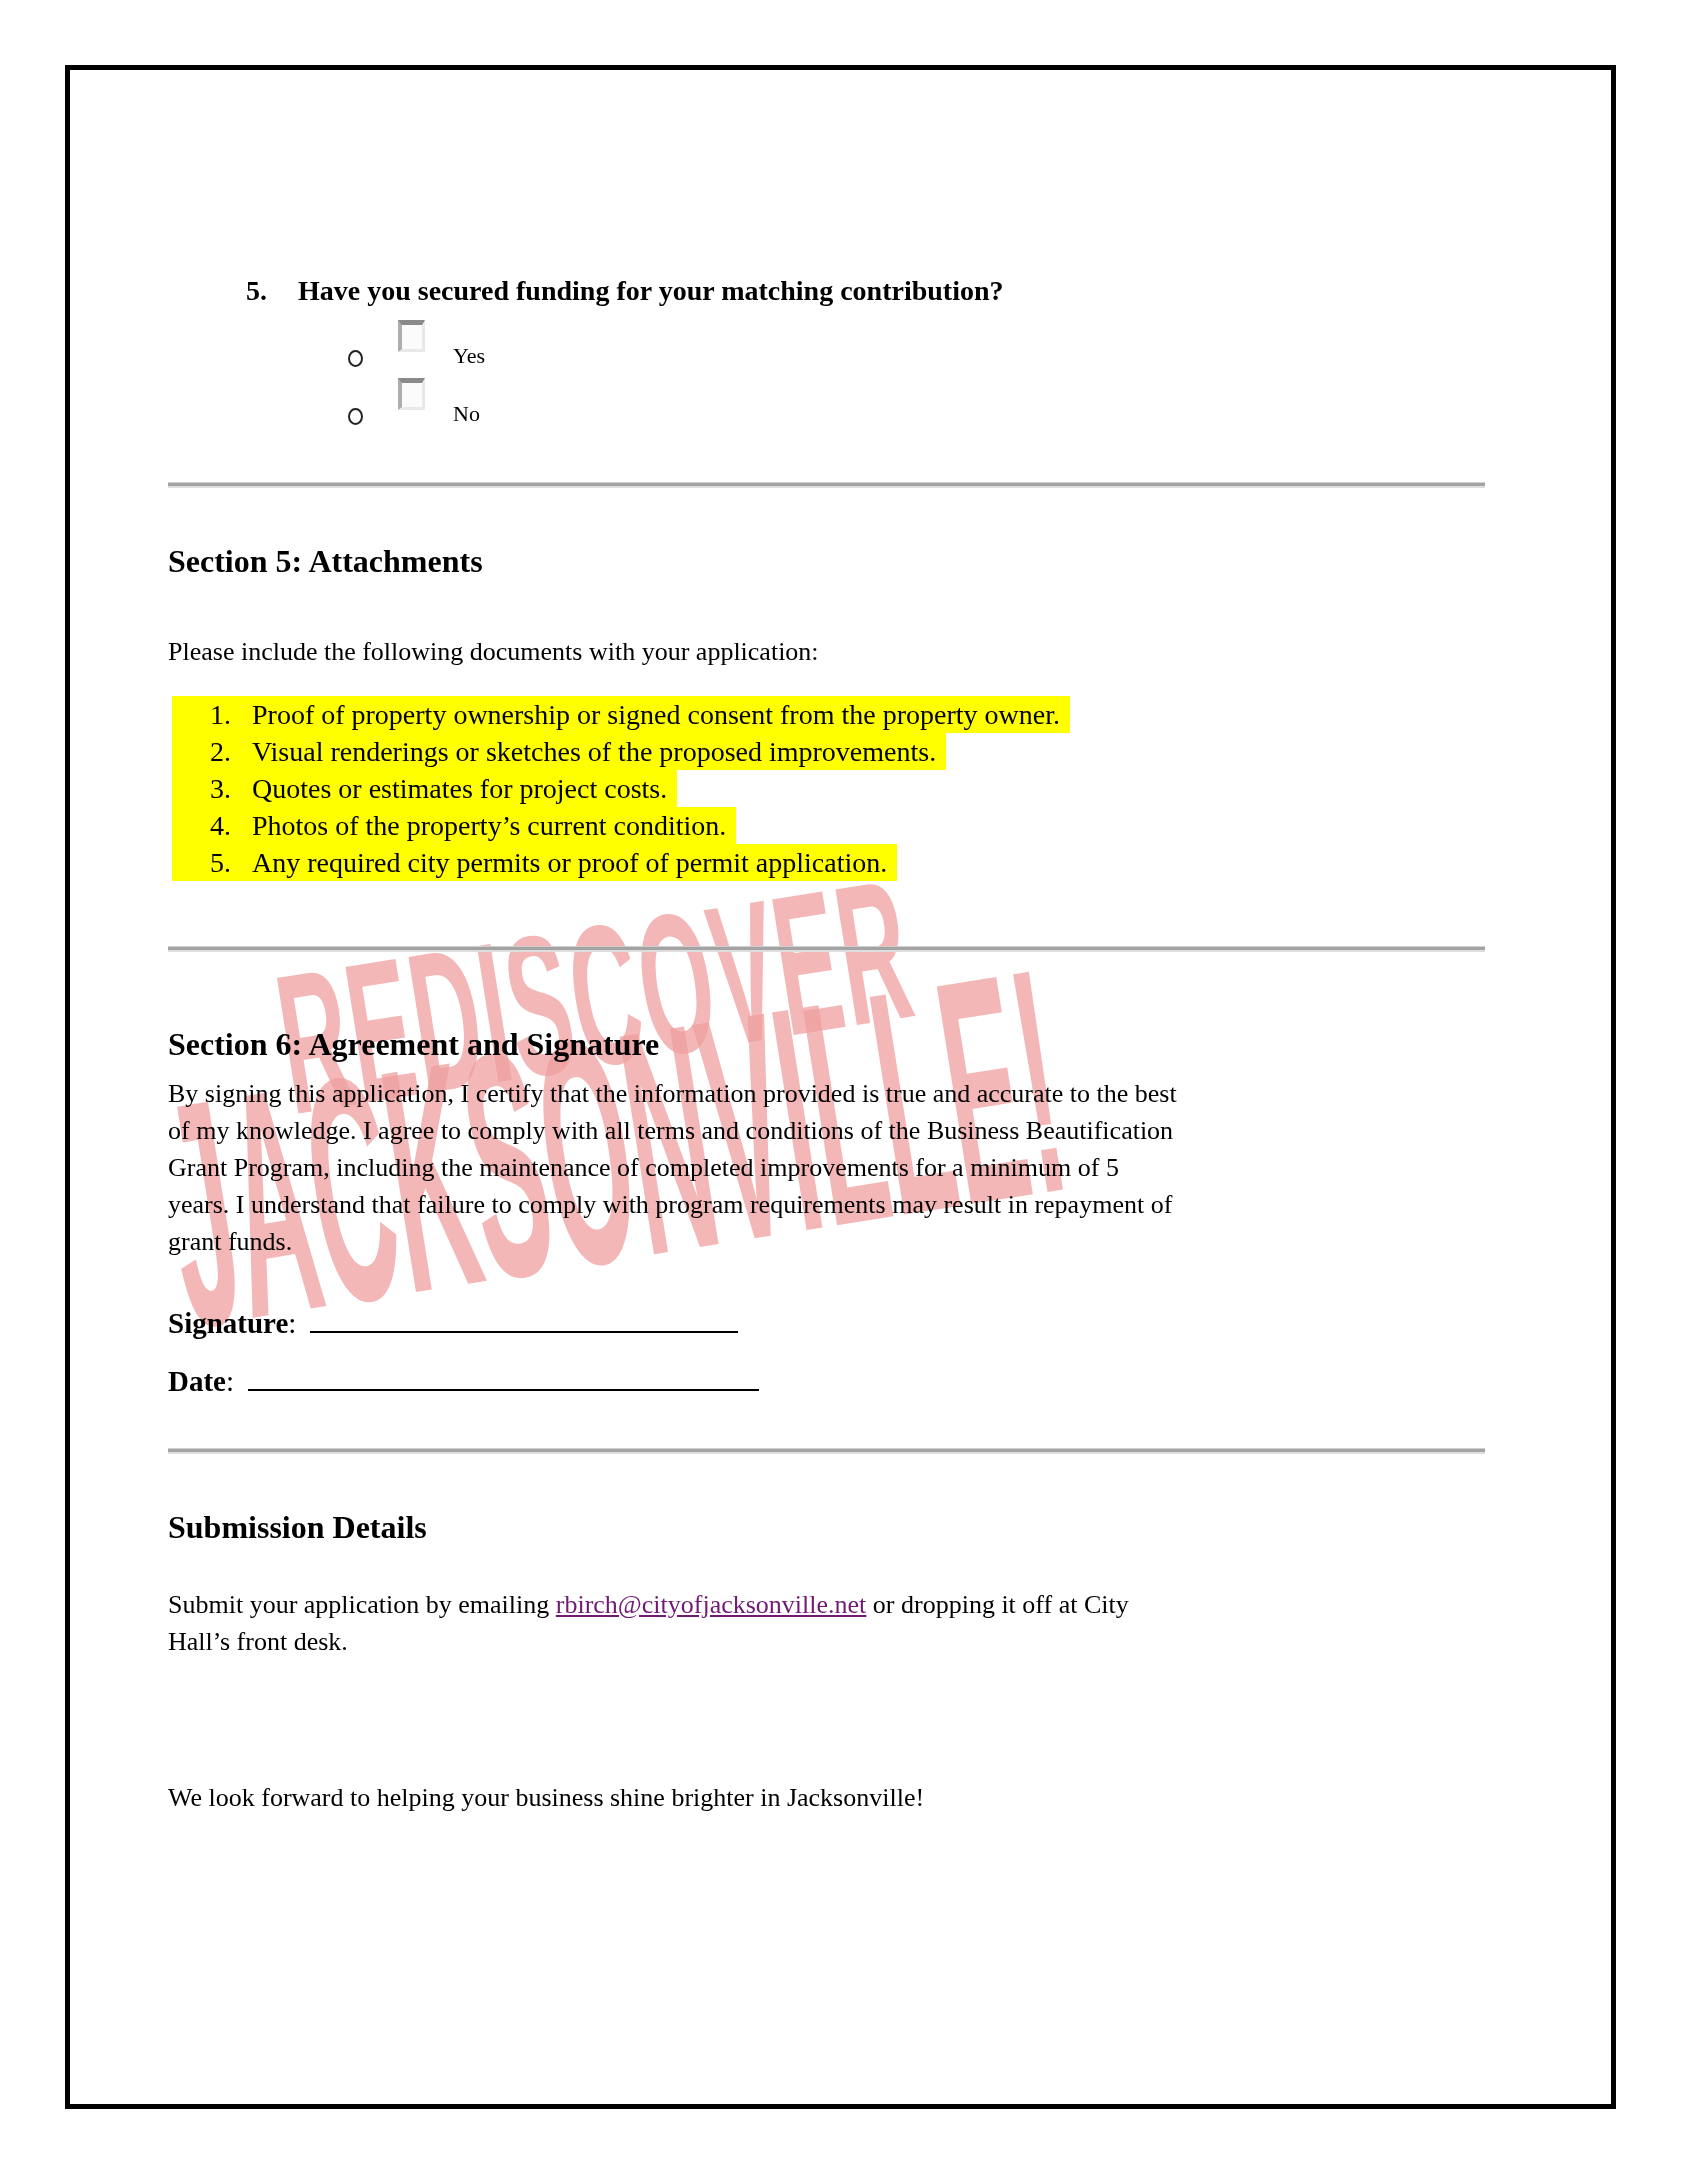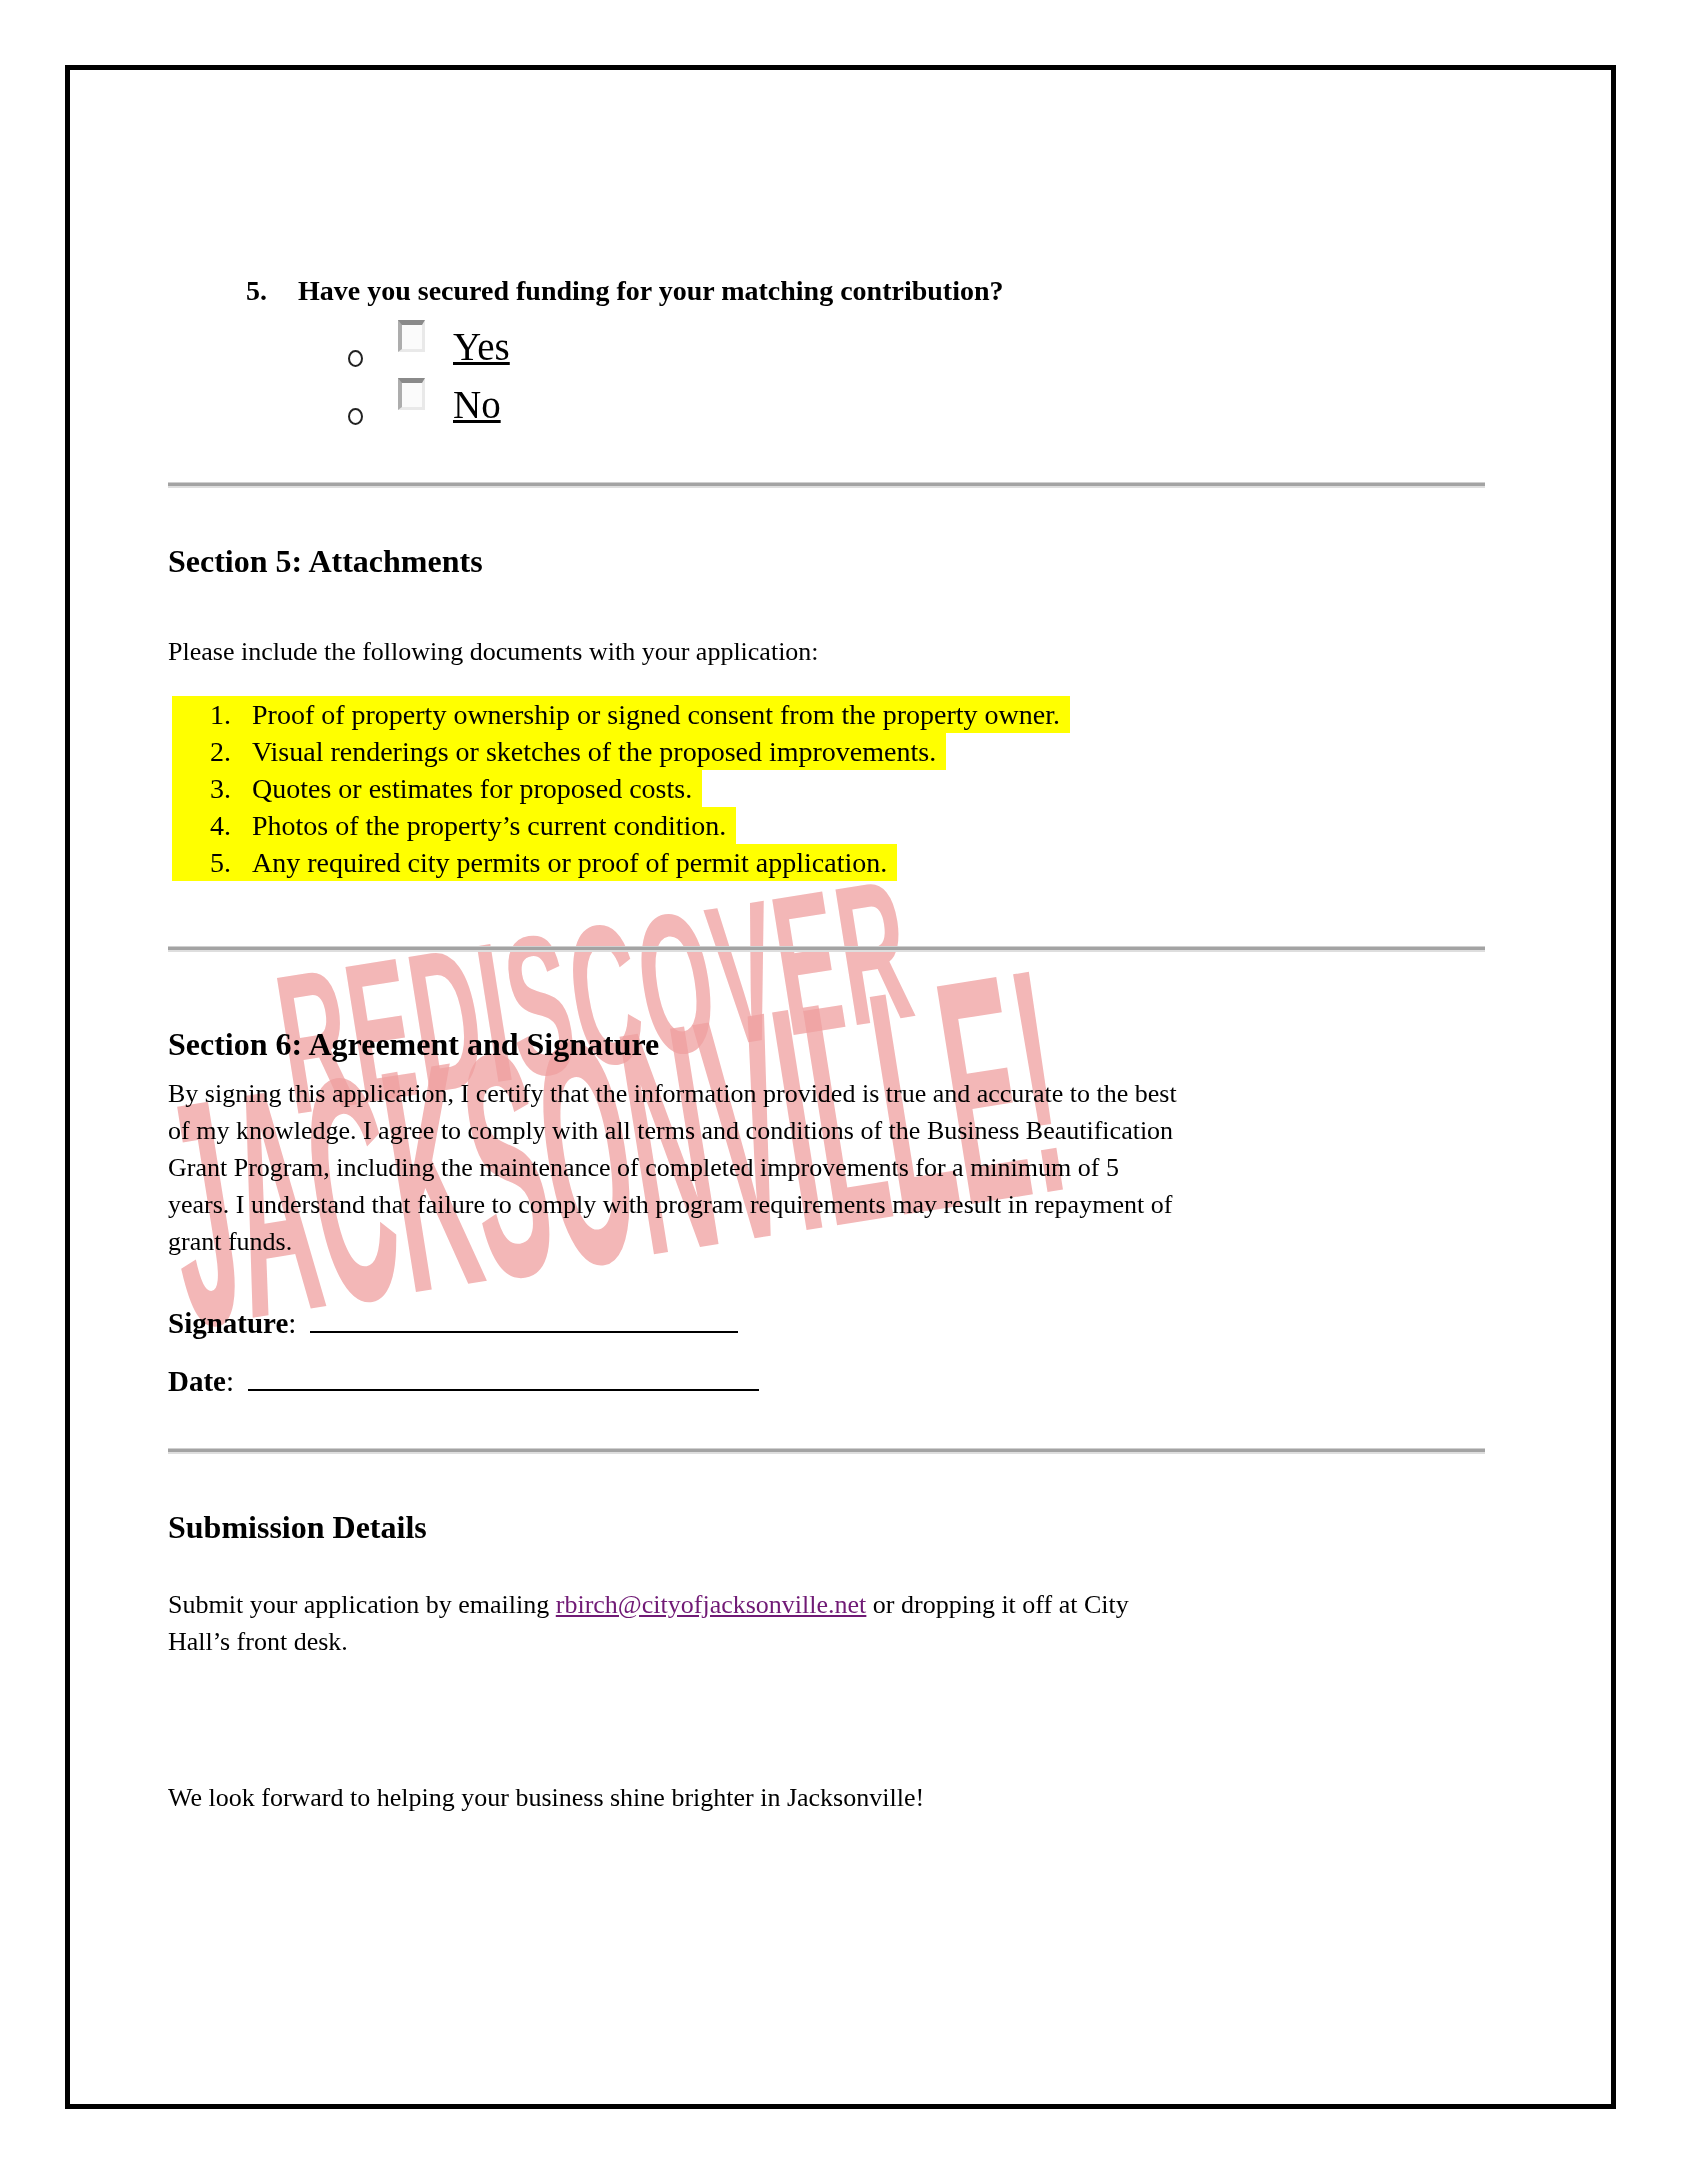--- a/index.html
+++ b/index.html
@@ -24,21 +24,21 @@
              font-size:28px; font-weight:bold; }
   .q-num{ width:32px; }
 
   .opt-row{ position:absolute; left:348px; height:51px; }
   .opt-yes{ top:320px; } .opt-no{ top:378px; }
   .circle-bullet{ position:absolute; left:0; top:30px; width:15px; height:17px;
     border:2px solid #222; border-radius:50%; background:transparent; }
   .checkbox{ position:absolute; left:50px; top:0; width:27px; height:32px; background:#fbfbfb;
     border-top:5px solid #8a8a8a; border-left:4px solid #adadad;
     border-right:3px solid #e9e9e9; border-bottom:3px solid #e9e9e9; }
-  .opt-label{ position:absolute; left:105px; top:4px; font-size:39px;text-decoration:underline; }
+  .opt-label{ position:absolute; left:105px; top:23px; font-size:22px; }
 
   
   .divider{ position:absolute; left:168px; width:1317px; height:6px; background:#a3a3a3;
     border-top:1px solid #cfcfcf; border-bottom:2px solid #dedede; }
   .d1{ top:482px; } .d2{ top:946px; } .d3{ top:1448px; }
 
   
   .sec-heading{ position:absolute; left:168px; font-size:32px; font-weight:bold; }
   .h-sec5{ top:543px;text-align:center; } .h-sec6{ top:1026px; } .h-sub{ top:1509px; }
 
@@ -100,21 +100,21 @@
     <div class="attach-item">
       <span class="item-num">1.</span>
       <span>Proof of property ownership or signed consent from the property owner.</span>
     </div>
     <div class="attach-item">
       <span class="item-num">2.</span>
       <span>Visual renderings or sketches of the proposed improvements.</span>
     </div>
     <div class="attach-item">
       <span class="item-num">3.</span>
-      <span>Quotes or estimates for proposed costs.</span>
+      <span>Quotes or estimates for project costs.</span>
     </div>
     <div class="attach-item">
       <span class="item-num">4.</span>
       <span>Photos of the property’s current condition.</span>
     </div>
     <div class="attach-item">
       <span class="item-num">5.</span>
       <span>Any required city permits or proof of permit application.</span>
     </div>
   </div>

